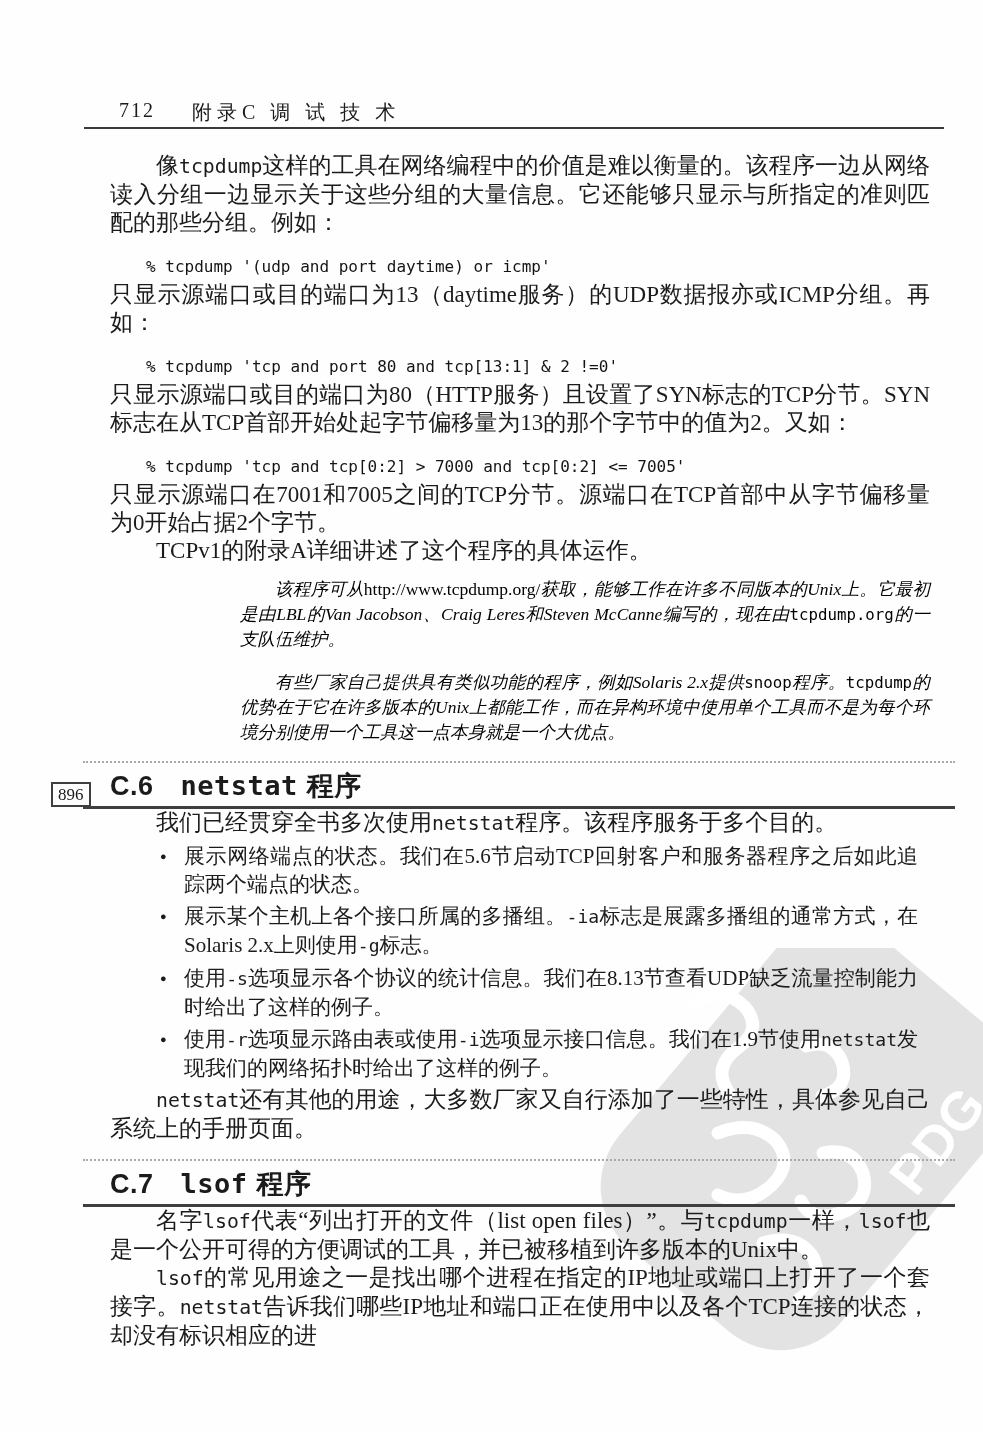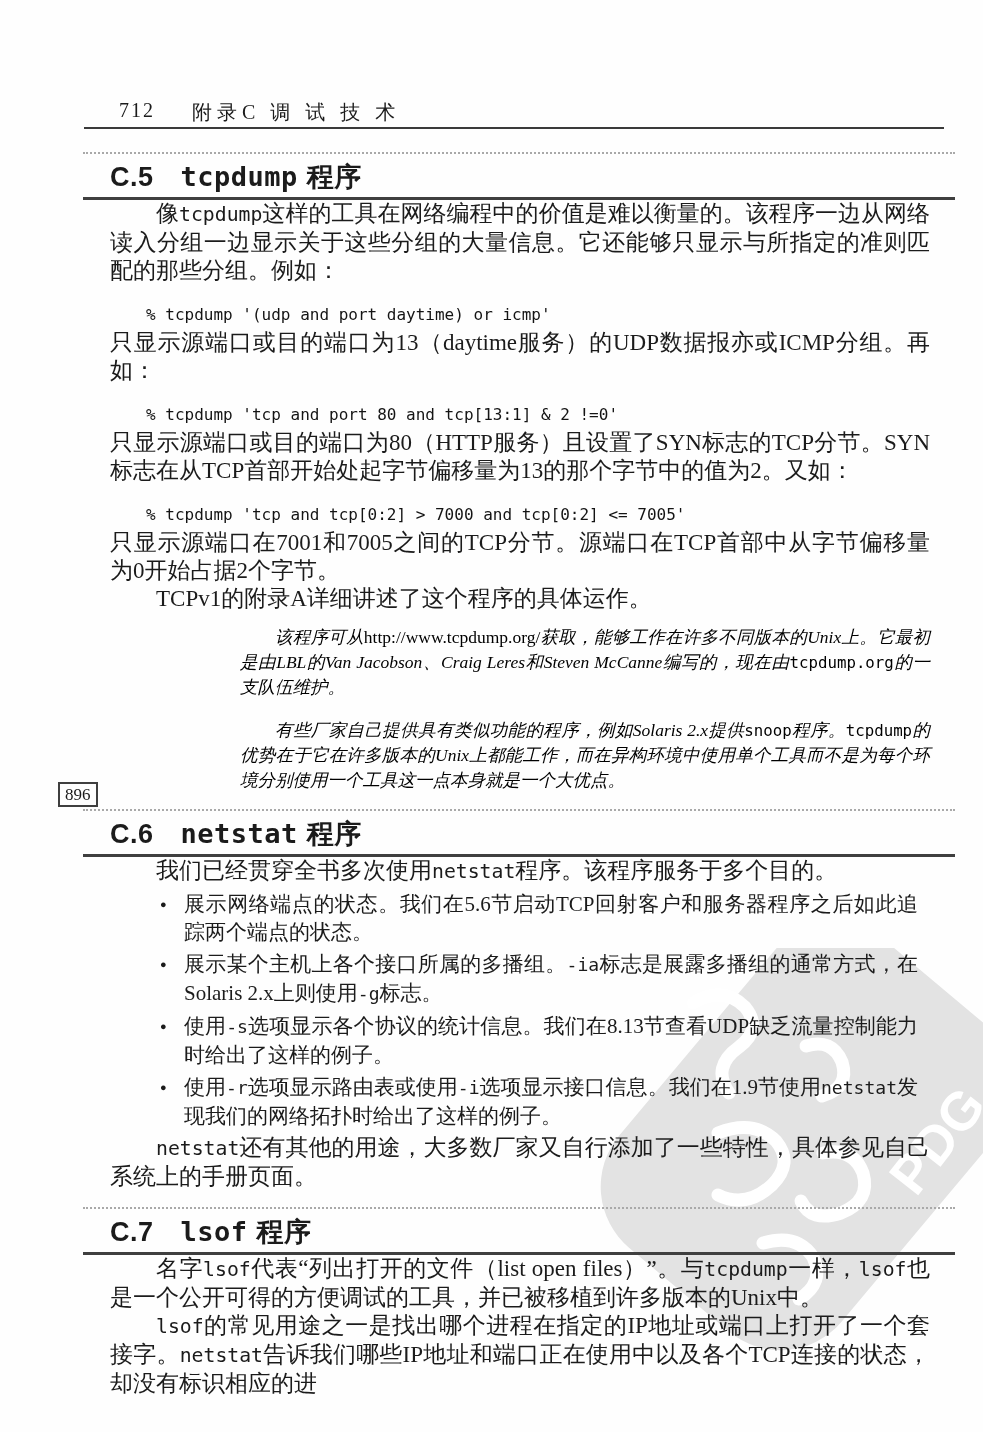--- a/index.html
+++ b/index.html
@@ -7,21 +7,21 @@
     position:relative;width:983px;height:1432px;margin:0 auto;
     background:#fefefe;overflow:hidden;
     font-family:"Liberation Serif","DejaVu Serif",serif;color:#1b1b1b;
   }
   
   .header-num{position:absolute;left:119px;top:99px;font-size:20px;letter-spacing:2px;z-index:2;}
   .header-title{position:absolute;left:192px;top:99px;font-size:20px;letter-spacing:5px;z-index:2;text-align:right;}
   .header-rule{position:absolute;left:84px;top:127px;width:860px;height:2px;background:#3a3a3a;z-index:2;}
   
   .margin-marker{
-    position:absolute;left:58px;top:782px;z-index:2;
+    position:absolute;left:51px;top:782px;z-index:2;
     border:2px solid #3f3f3f;padding:0 5px;font-size:17px;line-height:21px;
   }
   
   .content{position:absolute;left:110px;top:152px;width:820px;z-index:2;}
   .sect-head{
     border-top:2px dotted #a9a9a9;border-bottom:3px solid #3f3f3f;
     margin:0 -25px 0 -27px;padding:8px 0 5px 27px;
     font-family:"Liberation Sans","DejaVu Sans",sans-serif;
     font-weight:bold;font-size:27px;line-height:30px;letter-spacing:0.5px;
   }
@@ -71,23 +71,20 @@
   </svg>
 
   <div class="header-num">712</div>
   <div class="header-title">附录C  调 试 技 术</div>
   <div class="header-rule"></div>
 
   <div class="margin-marker">896</div>
 
   <div class="content">
 
-    <div class="sect-head">
-      <span class="sect-num">C.5</span><span class="sect-code">tcpdump</span><span class="sect-cjk">程序</span>
-    </div>
 
     <p class="body indent mt20"><span>像</span><span class="m">tcpdump</span><span>这样的工具在网络编程中的价值是难以衡量的。该程序一边从网络读入分组一边显示关于这些分组的大量信息。它还能够只显示与所指定的准则匹配的那些分组。例如：</span></p>
     <pre class="code">% tcpdump '(udp and port daytime) or icmp'</pre>
     <p class="body">只显示源端口或目的端口为13（daytime服务）的UDP数据报亦或ICMP分组。再如：</p>
     <pre class="code">% tcpdump 'tcp and port 80 and tcp[13:1] &amp; 2 !=0'</pre>
     <p class="body">只显示源端口或目的端口为80（HTTP服务）且设置了SYN标志的TCP分节。SYN标志在从TCP首部开始处起字节偏移量为13的那个字节中的值为2。又如：</p>
     <pre class="code">% tcpdump 'tcp and tcp[0:2] &gt; 7000 and tcp[0:2] &lt;= 7005'</pre>
     <p class="body">只显示源端口在7001和7005之间的TCP分节。源端口在TCP首部中从字节偏移量为0开始占据2个字节。</p>
     <p class="body indent mt6">TCPv1的附录A详细讲述了这个程序的具体运作。</p>
 

